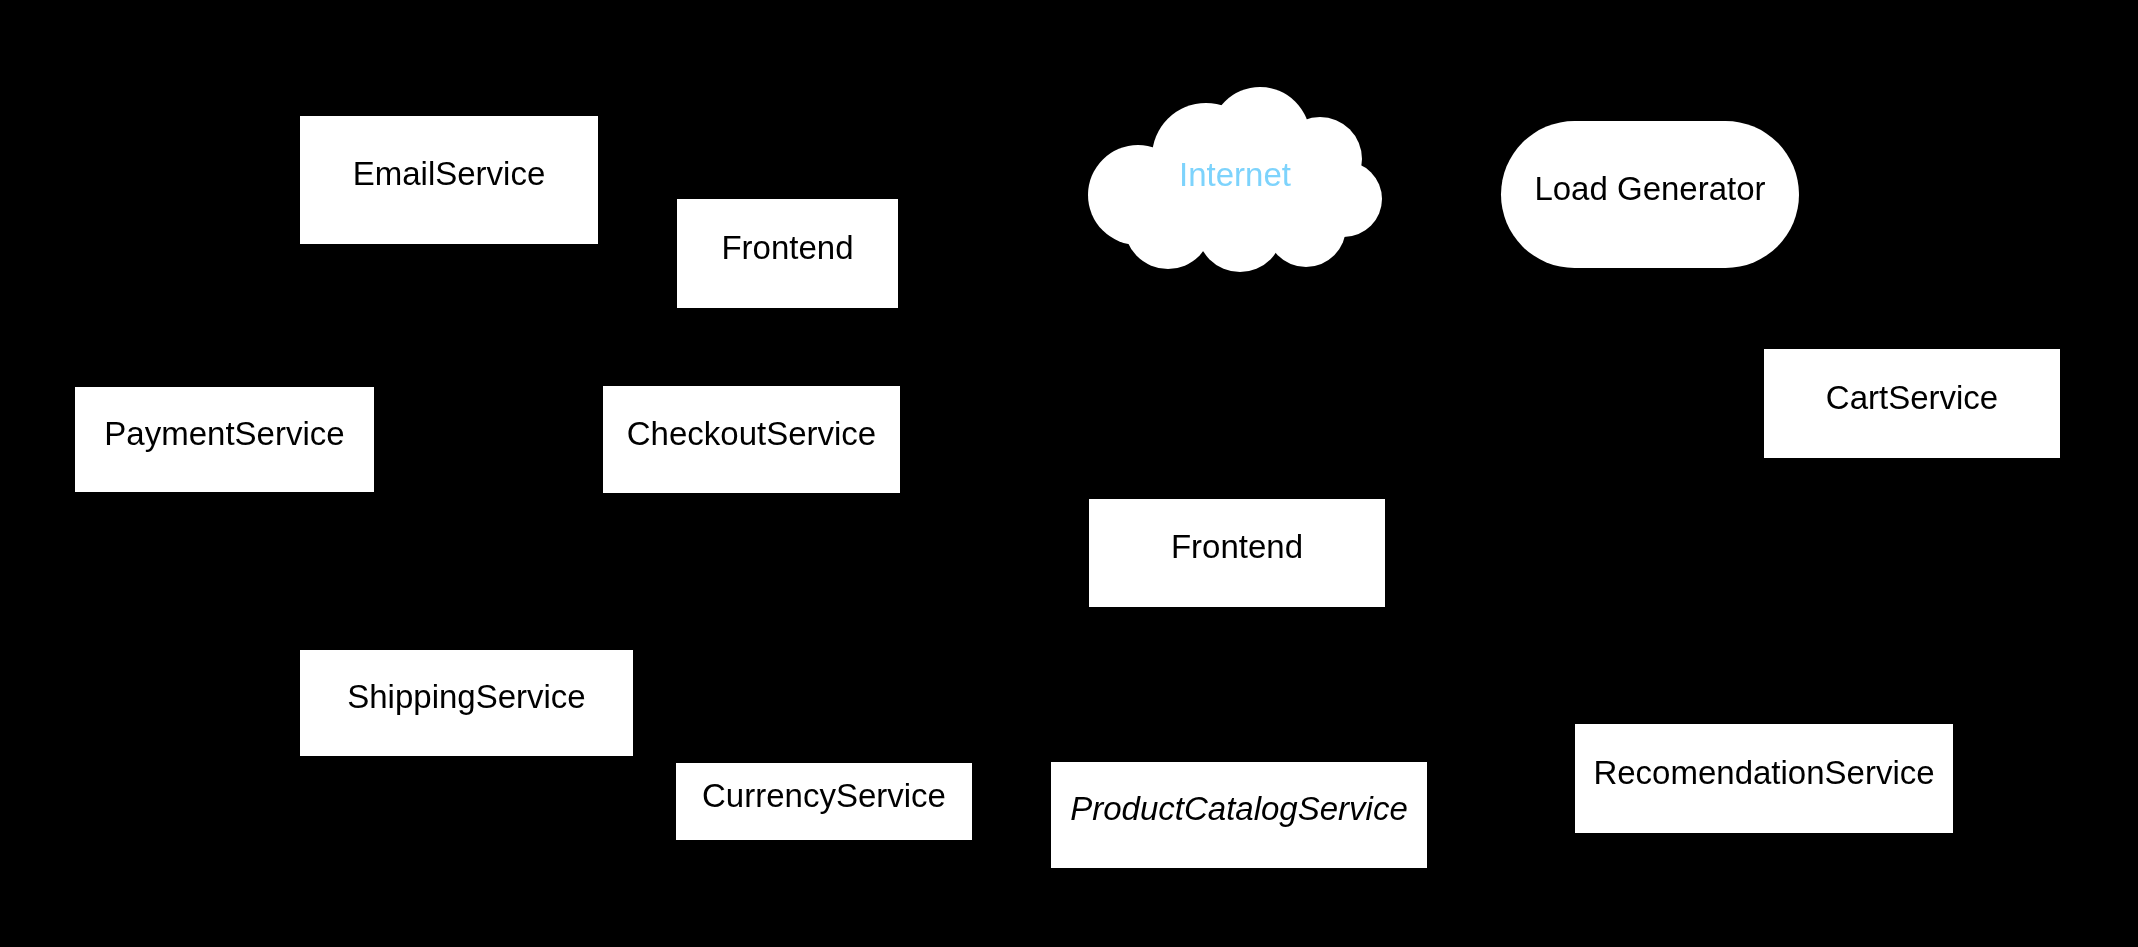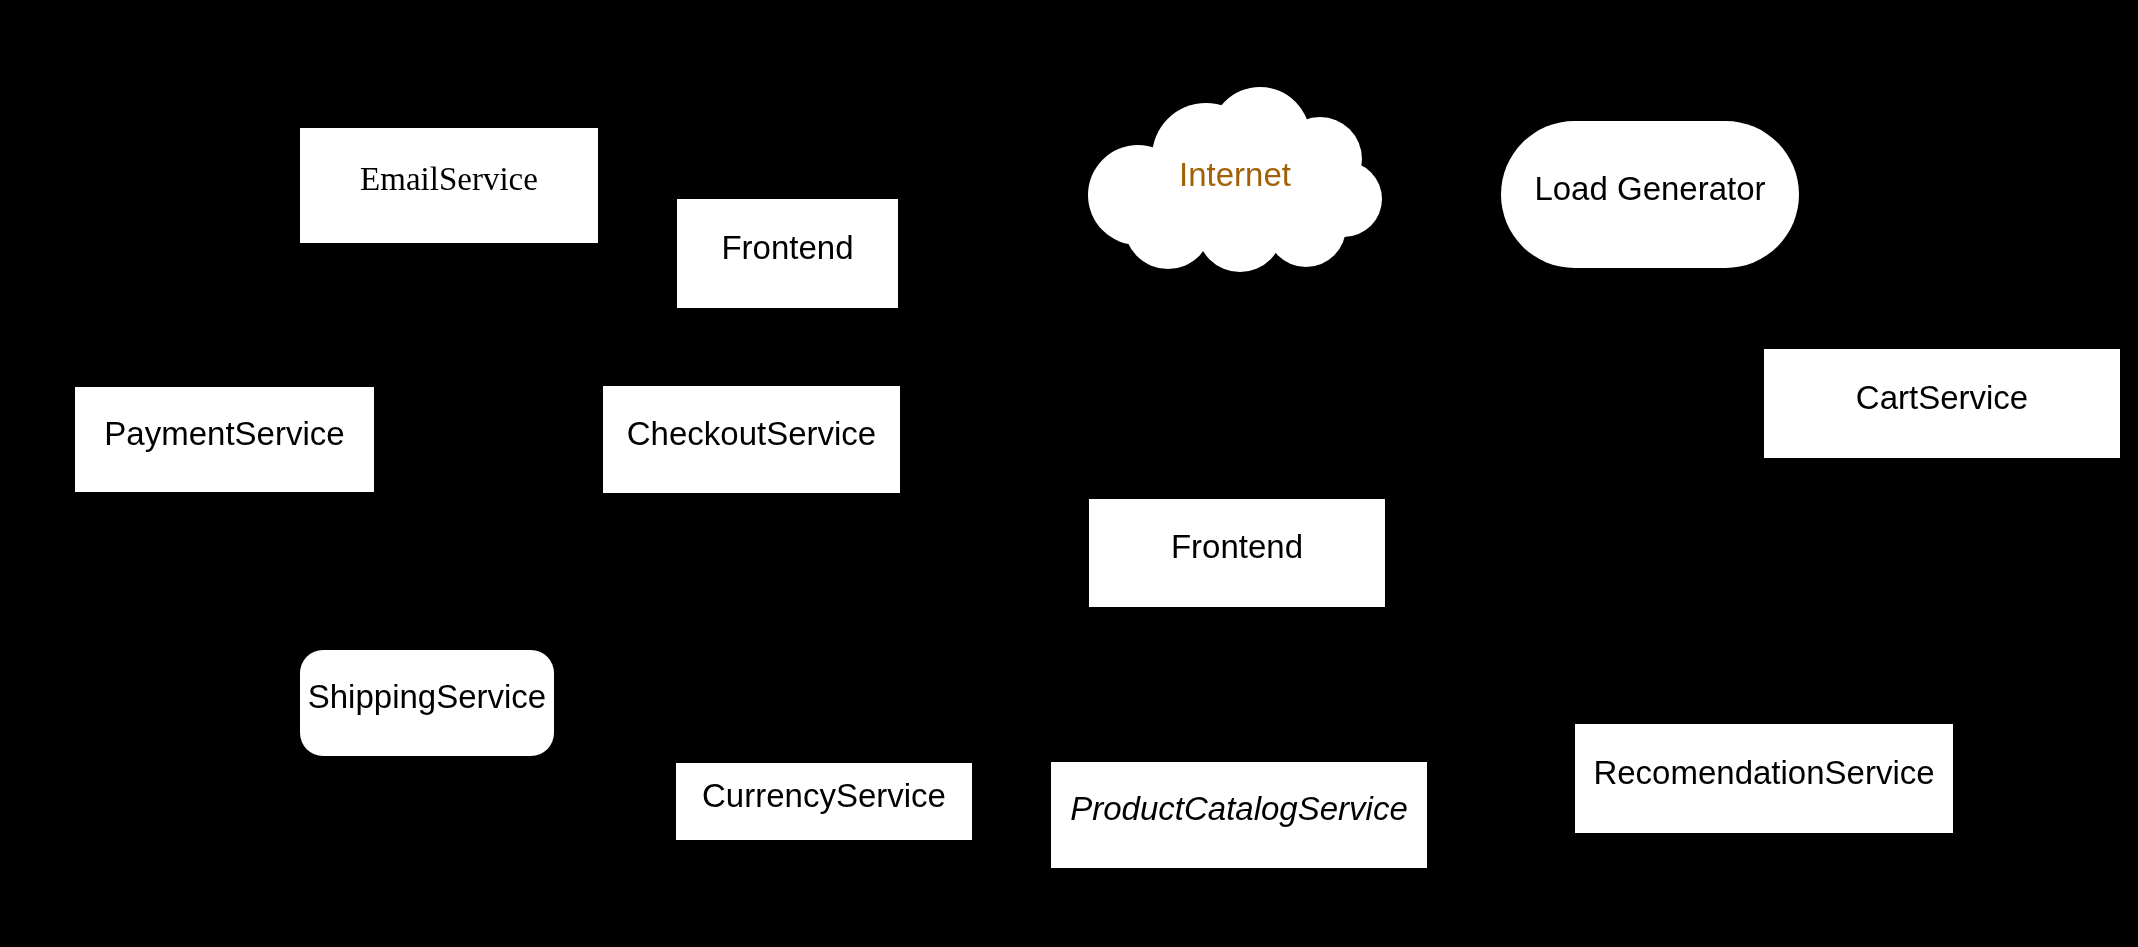--- a/index.html
+++ b/index.html
@@ -44,39 +44,39 @@
   }
   .shape .lbl {
     position: absolute;
     left: 0;
     right: 0;
     top: 0;
     bottom: 0;
     display: flex;
     align-items: center;
     justify-content: center;
-    color: #a16207;
+    color: #7dd3fc;
     font-size: 33px;
     line-height: 1.2;
     text-align: center;
     white-space: pre-line;
     padding-bottom: 10px;
     box-sizing: border-box;
   }
   .shape.cylinder .lbl {
     top: 24px;
     padding-bottom: 0;
   }
 </style>
 </head>
 <body>
 
 <div class="stage">
 
-  <div class="node" style="left:300px; top:128px; width:298px; height:115px;font-family:Liberation Serif, serif;">
+  <div class="node" style="left:300px; top:116px; width:298px; height:128px;">
     <span>EmailService</span>
   </div>
 
   <div class="node" style="left:677px; top:199px; width:221px; height:109px;">
     <span>Frontend</span>
   </div>
 
   <div class="node" style="left:75px; top:387px; width:299px; height:105px;">
     <span>PaymentService</span>
   </div>
@@ -99,30 +99,30 @@
         <circle cx="218" cy="140" r="40"></circle>
       </g>
     </svg>
     <div class="lbl">Internet</div>
   </div>
 
   <div class="node pill" style="left:1501px; top:121px; width:298px; height:147px;">
     <span>Load Generator</span>
   </div>
 
-  <div class="node" style="left:1764px; top:349px; width:356px; height:109px;">
+  <div class="node" style="left:1764px; top:349px; width:296px; height:109px;">
     <span>CartService</span>
   </div>
 
   <div class="node" style="left:1089px; top:499px; width:296px; height:108px;">
     <span>Frontend</span>
   </div>
 
 
-  <div class="node" style="left:300px; top:650px; width:254px; height:106px;border-radius:23px;">
+  <div class="node" style="left:300px; top:650px; width:333px; height:106px;">
     <span>ShippingService</span>
   </div>
 
   <div class="node" style="left:676px; top:763px; width:296px; height:77px;">
     <span>CurrencyService</span>
   </div>
 
   <div class="node" style="left:1051px; top:762px; width:376px; height:106px;font-style:italic;">
     <span>ProductCatalogService</span>
   </div>

